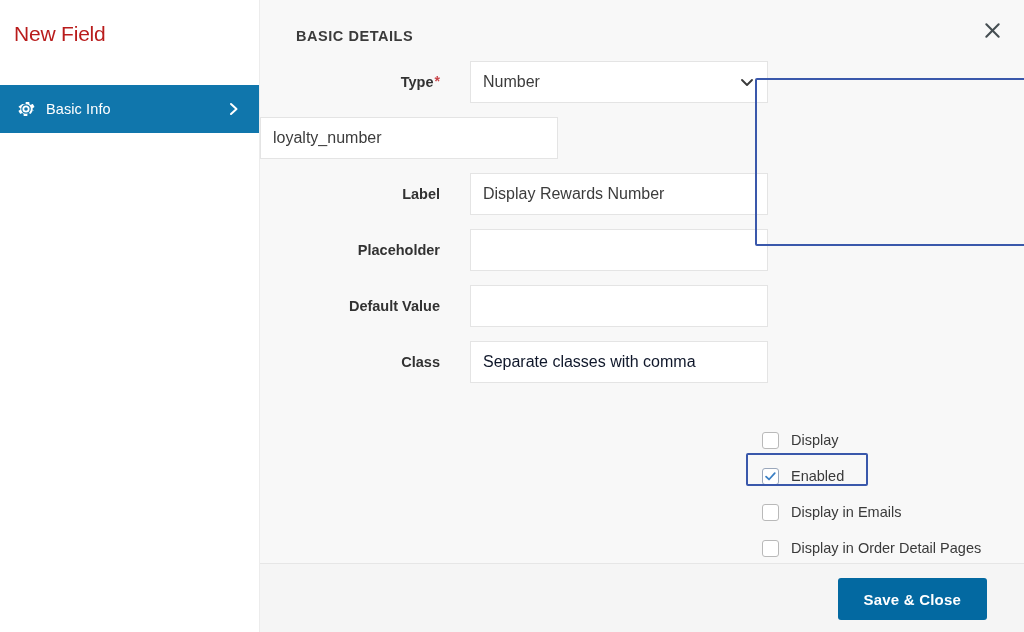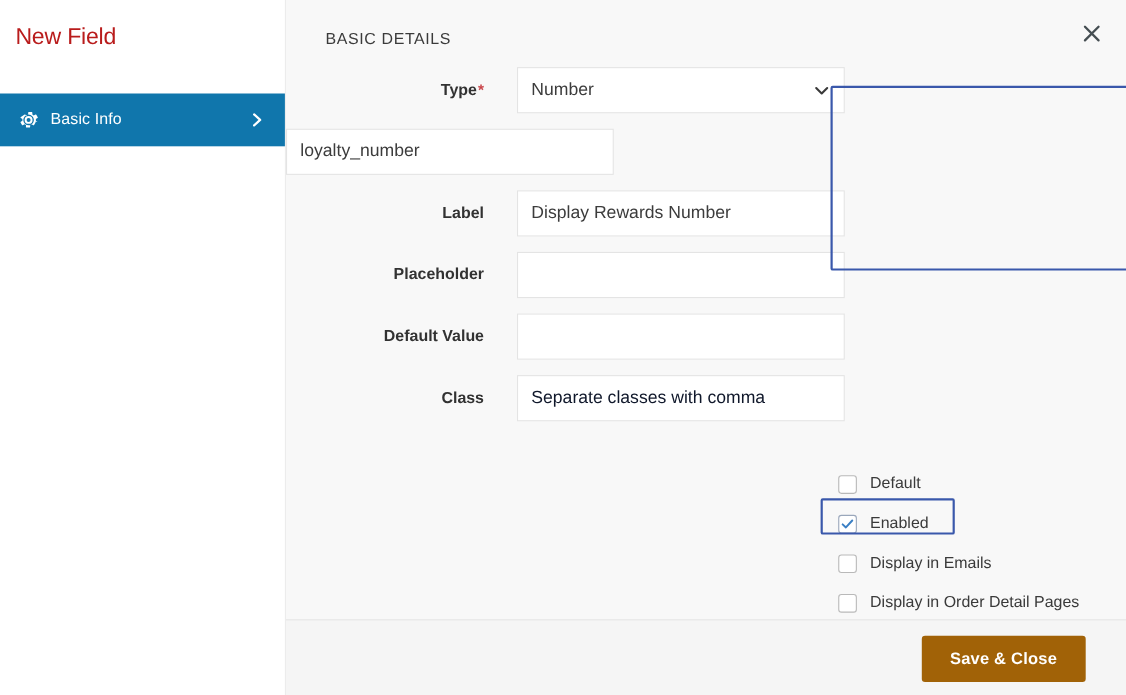--- a/index.html
+++ b/index.html
@@ -80,21 +80,21 @@
     height: 632px;
     background: #f8f8f8;
     flex: 0 0 764px;
     box-sizing: border-box;
   }
   .panel-header {
     position: absolute;
     top: 28px;
     left: 36px;
     font-size: 14.5px;
-    font-weight: normal;
+    font-weight: bold;
     letter-spacing: 0.55px;
     color: #3b3b3b;
     text-align: right;
   }
   .close-btn {
     position: absolute;
     top: 14px;
     right: 16px;
     width: 32px;
     height: 32px;
@@ -222,21 +222,21 @@
     width: 764px;
     height: 69px;
     background: #f5f5f5;
     border-top: 1px solid #e6e6e6;
     box-sizing: border-box;
   }
   .save-btn {
     position: absolute;
     right: 37px;
     top: 14px;
-    background: #a16207;
+    background: #0369a1;
     color: #ffffff;
     border: none;
     border-radius: 3px;
     height: 42px;
     padding: 0 26px;
     font-size: 15px;
     font-weight: bold;
     font-family: "Liberation Sans", sans-serif;
     cursor: pointer;
     letter-spacing: 0.2px;
@@ -325,21 +325,21 @@
           <span class="ph">Separate classes with comma</span>
         </div>
       </div>
 
     </div>
 
     <div class="checks">
 
       <div class="check-row">
         <span class="cbox"></span>
-        <span class="check-label">Default</span>
+        <span class="check-label">Display</span>
       </div>
 
       <div class="check-row">
         <span class="cbox checked">
           <svg viewBox="0 0 14 14" width="13" height="13" aria-hidden="true">
             <path d="M2.2 7.2 L5.4 10.2 L11.6 3.4" fill="none" stroke="#3a7fc4" stroke-width="1.9" stroke-linecap="round" stroke-linejoin="round"></path>
           </svg>
         </span>
         <span class="check-label">Enabled</span>
       </div>

